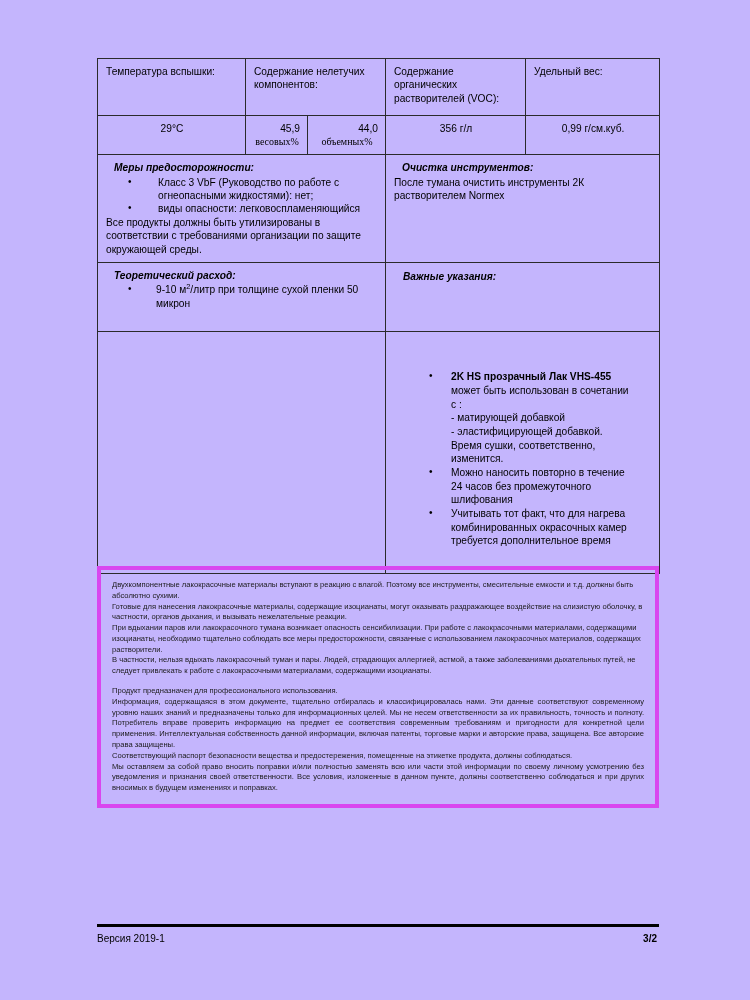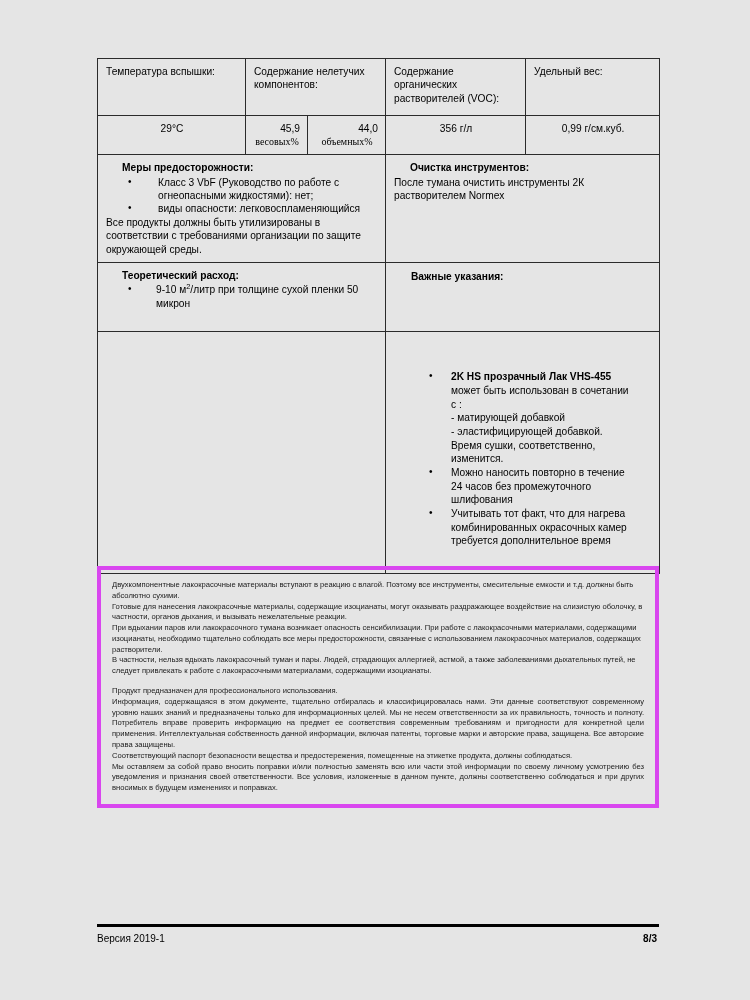--- a/index.html
+++ b/index.html
@@ -14,21 +14,21 @@
     font-family: "Liberation Sans", sans-serif;
     color: #000000;
     overflow: hidden;
   }
 
   .page {
     position: absolute;
     left: 0; top: 0;
     width: 750px;
     height: 1000px;
-    background: #e5e5e5;
+    background: #c4b5fd;
   }
 
   
   .spec-table {
     position: absolute;
     left: 97px;
     top: 58px;
     width: 562px;
     border-collapse: collapse;
     table-layout: fixed;
@@ -49,22 +49,23 @@
     padding-bottom: 5px;
   }
   .val-cell .big { font-size: 10.2px; display: block; text-align: right; }
   .val-cell .sub { font-size: 10px; display: block; font-family: Liberation Serif, serif; }
   .val-center { text-align: center; font-size: 10.2px; }
 
   .block-cell { padding: 8px 9px 9px 9px; }
   .block-title {
     font-weight: bold;
     font-size: 10.2px;
-    margin: 0 0 1px 16px;
+    margin: 0 0 1px 8px;
     line-height: 1.3;
+    font-style: italic;
   }
   .block-text {
     font-size: 10.2px;
     line-height: 1.32;
     margin: 0;
   }
 
   ul.bl {
     margin: 0;
     padding: 0 0 0 22px;
@@ -263,16 +264,16 @@
     <div class="legal-gap"></div>
     <p>Продукт предназначен для профессионального использования.</p>
     <p class="just">Информация, содержащаяся в этом документе, тщательно отбиралась и классифицировалась нами. Эти данные соответствуют современному уровню наших знаний и предназначены только для информационных целей. Мы не несем ответственности за их правильность, точность и полноту. Потребитель вправе проверить информацию на предмет ее соответствия современным требованиям и пригодности для конкретной цели применения. Интеллектуальная собственность данной информации, включая патенты, торговые марки и авторские права, защищена. Все авторские права защищены.</p>
     <p class="just">Соответствующий паспорт безопасности вещества и предостережения, помещенные на этикетке продукта, должны соблюдаться.</p>
     <p class="just">Мы оставляем за собой право вносить поправки и/или полностью заменять всю или части этой информации по своему личному усмотрению без уведомления и признания своей ответственности. Все условия, изложенные в данном пункте, должны соответственно соблюдаться и при других вносимых в будущем изменениях и поправках.</p>
   </div>
 
   <div class="footer-rule"></div>
   <div class="footer-row">
     <span class="footer-center">Версия 2019-1</span>
-    <span class="footer-right">8/3</span>
+    <span class="footer-right">3/2</span>
   </div>
 
 </div>
 
 </body></html>

